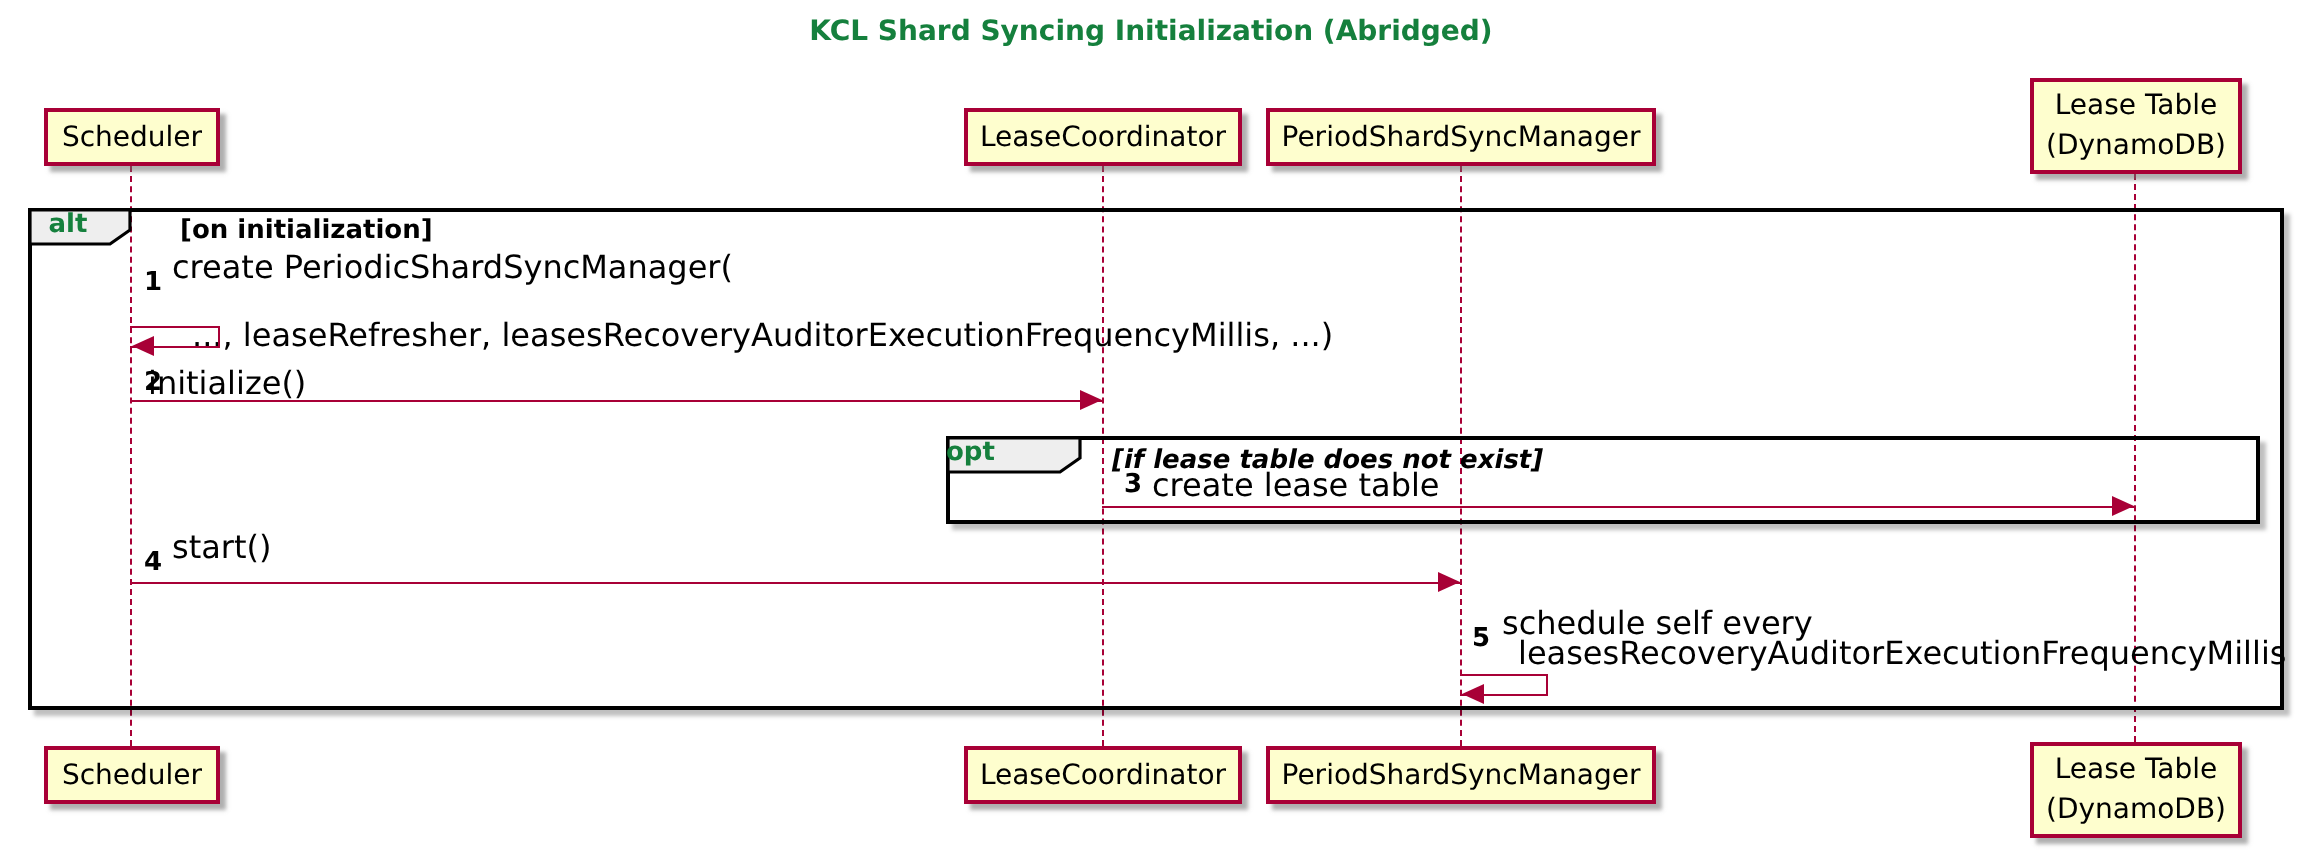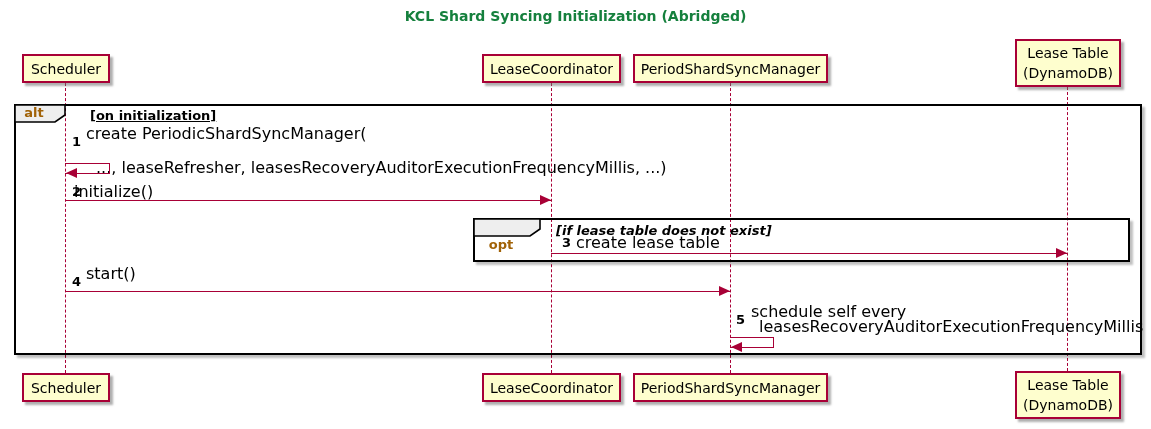--- a/index.html
+++ b/index.html
@@ -46,21 +46,21 @@
     border: 2px solid #000;
     box-shadow: 3px 3px 2px rgba(0,0,0,0.25);
     z-index: 2;
   }
   .frame-tab { position: absolute; top: -2px; left: -2px; z-index: 3; }
   .tab-text {
     position: absolute;
     top: 1px;
     font-weight: bold;
     font-size: 13px;
-    color: #a16207;
+    color: #15803d;
   }
   .condition {
     position: absolute;
     font-weight: bold;
     font-size: 13px;
     white-space: nowrap;
     z-index: 3;
   }
   .msg-num { position: absolute; font-weight: bold; font-size: 13px; z-index: 4; }
   .msg-text {
@@ -138,29 +138,29 @@
     <span>(DynamoDB)</span>
   </div>
 
   <div class="frame" style="left:14px; top:104px; width:1128px; height:251px;">
     <div class="frame-tab">
       <svg width="52" height="19" viewBox="0 0 52 19">
         <path d="M1,1 H51 V11 L41,18 H1 Z" fill="#EEEEEE" stroke="#000000" stroke-width="1.6"></path>
       </svg>
       <span class="tab-text" style="left:0; width:40px; text-align:center;">alt</span>
     </div>
-    <div class="condition" style="left:74px; top:2px;text-decoration:underline;">[on initialization]</div>
+    <div class="condition" style="left:74px; top:2px;">[on initialization]</div>
   </div>
 
   <div class="frame" style="left:473px; top:218px; width:657px; height:44px;">
     <div class="frame-tab">
       <svg width="68" height="19" viewBox="0 0 68 19">
         <path d="M1,1 H67 V11 L57,18 H1 Z" fill="#EEEEEE" stroke="#000000" stroke-width="1.6"></path>
       </svg>
-      <span class="tab-text" style="left:0; width:56px; text-align:center;margin-top:18px;">opt</span>
+      <span class="tab-text" style="left:0; width:56px; ">opt</span>
     </div>
     <div class="condition" style="left:81px; top:3px;font-style:italic;">[if lease table does not exist]</div>
   </div>
 
   <div class="msg-num" style="left:72px; top:134px;">1</div>
   <div class="msg-text" style="left:86px; top:126px;">
     <span class="l1">create PeriodicShardSyncManager(</span>
     <span class="l2" style="padding-left:10px;margin-top:19px;">..., leaseRefresher, leasesRecoveryAuditorExecutionFrequencyMillis, ...)</span>
   </div>
   <div class="self-loop" style="left:65px; top:163px; width:45px; height:11px;"></div>

